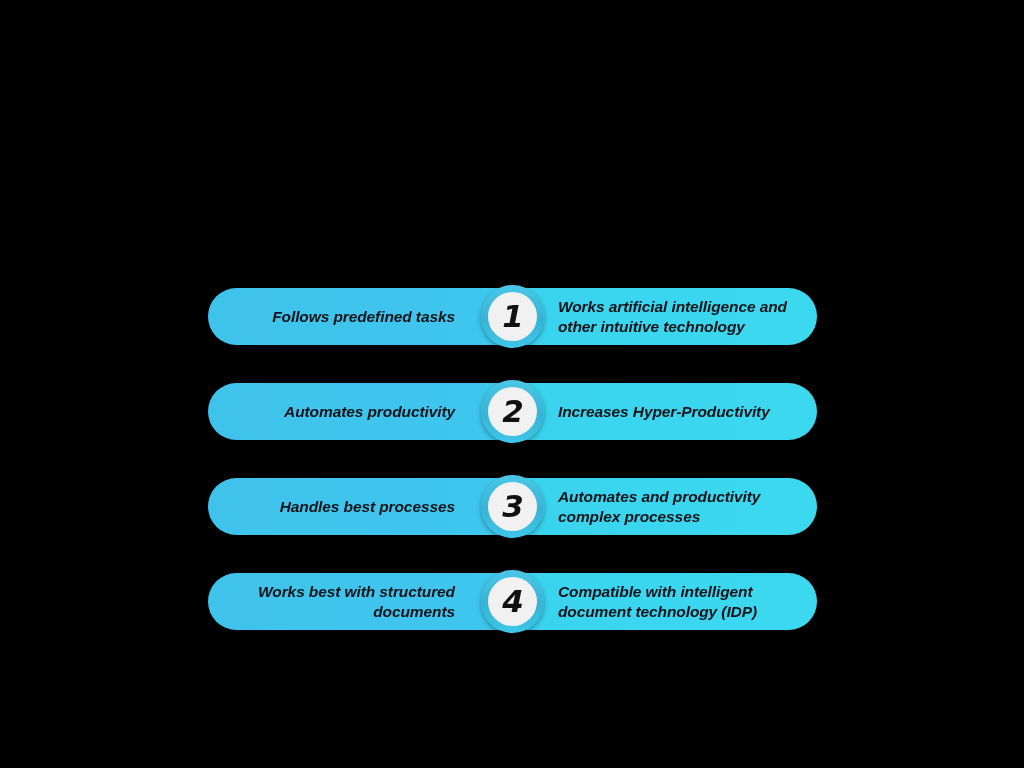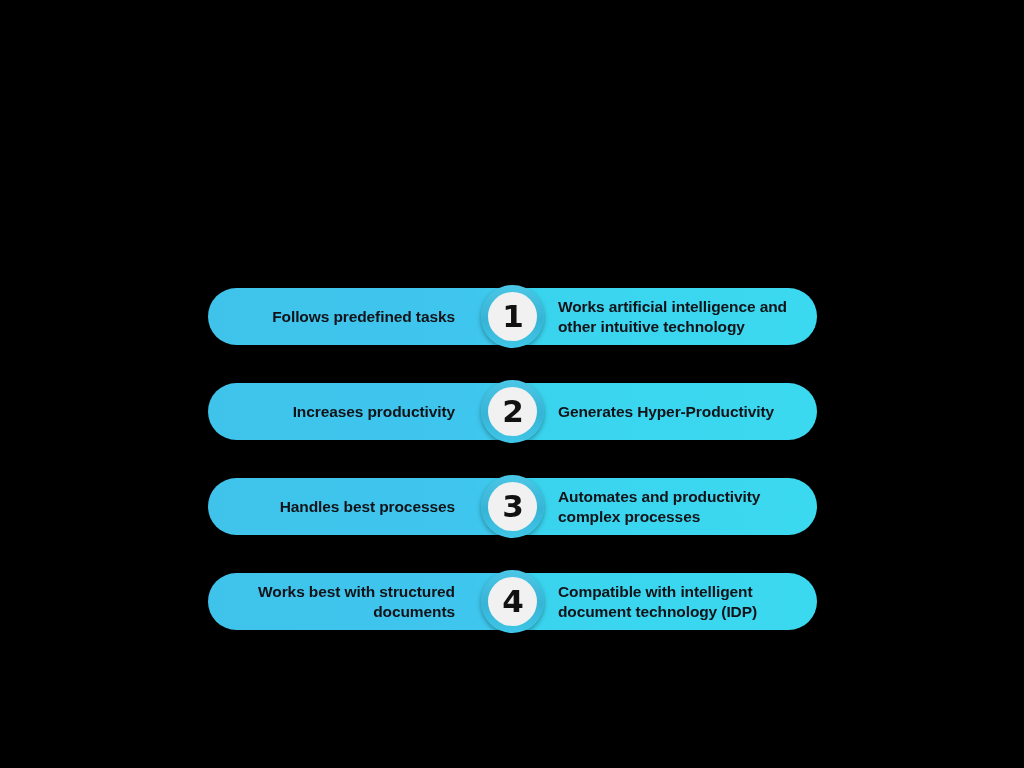--- a/index.html
+++ b/index.html
@@ -29,20 +29,21 @@
     top: 288px;
     width: 609px;
   }
 
   .row {
     position: relative;
     height: 57px;
     margin-bottom: 38px;
     display: flex;
     align-items: center;
+    font-style: italic;
   }
   .row:last-child {
     margin-bottom: 12px;
   }
 
   
   .pill {
     position: absolute;
     left: 0;
     top: 0;
@@ -157,25 +158,25 @@
       <div class="badge">
         <div class="badge-ring"></div>
         <div class="badge-inner"></div>
         <span class="badge-num">1</span>
       </div>
     </div>
 
     <div class="row">
       <div class="pill"></div>
       <div class="half half-left">
-        <span class="half-text">Increases productivity</span>
-      </div>
-      <div class="half half-spacer"></div>
-      <div class="half half-right">
-        <span class="half-text">Generates Hyper-Productivity</span>
+        <span class="half-text">Automates productivity</span>
+      </div>
+      <div class="half half-spacer"></div>
+      <div class="half half-right">
+        <span class="half-text">Increases Hyper-Productivity</span>
       </div>
       <div class="badge">
         <div class="badge-ring"></div>
         <div class="badge-inner"></div>
         <span class="badge-num">2</span>
       </div>
     </div>
 
     <div class="row">
       <div class="pill"></div>

